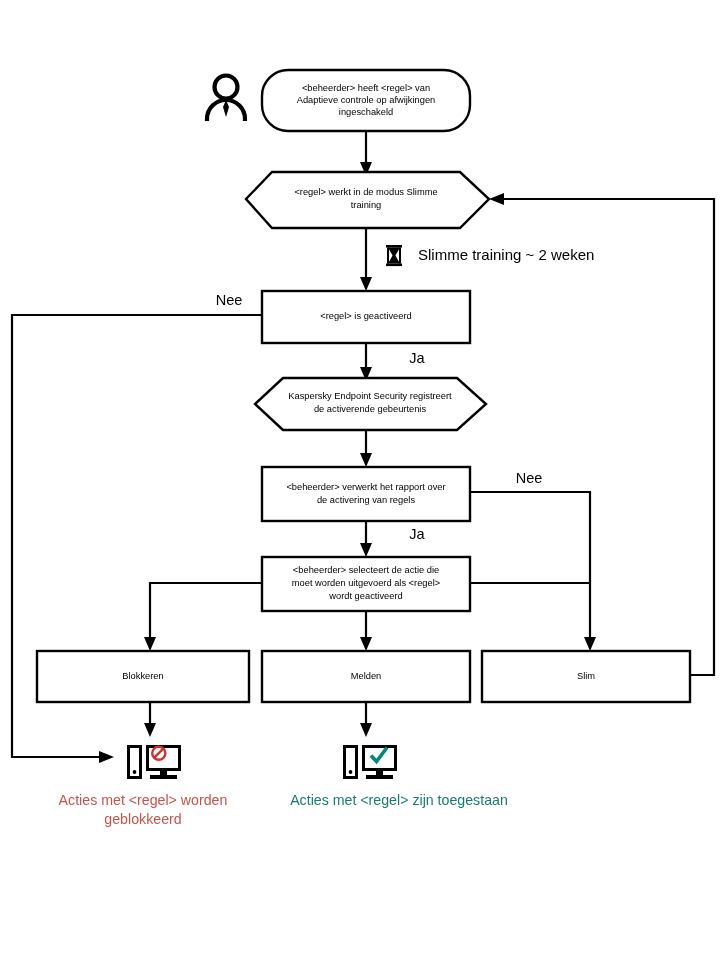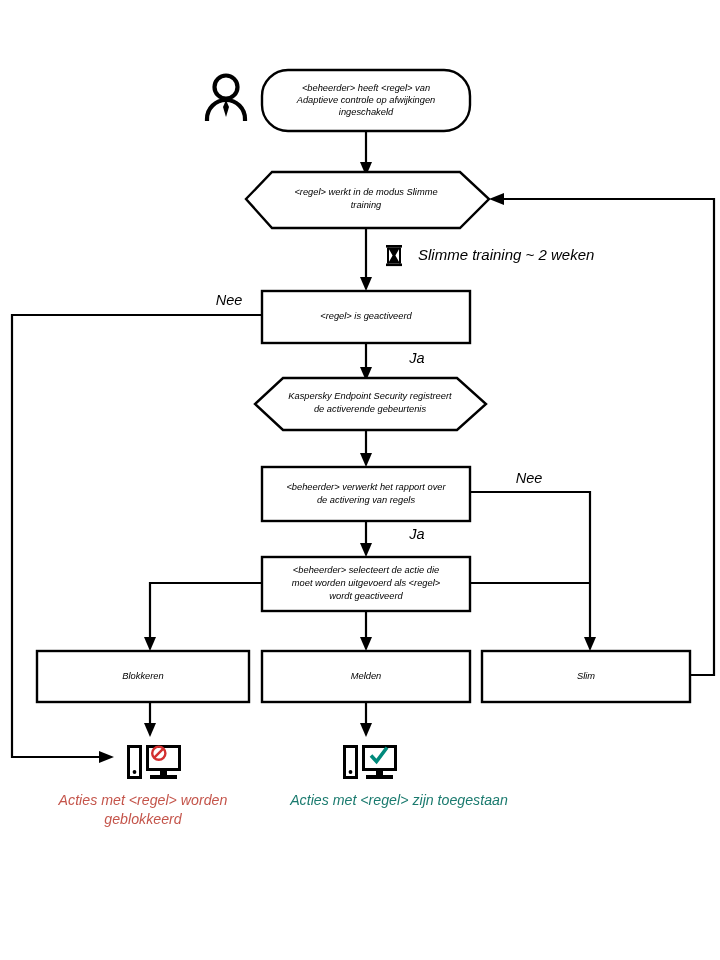--- a/index.html
+++ b/index.html
@@ -10,21 +10,20 @@
   body {
     width: 720px;
     height: 960px;
     font-family: "Liberation Sans", sans-serif;
     overflow: hidden;
   }
   #diagram-root {
     position: relative;
     width: 720px;
     height: 836px;
-    font-style: italic;
   }
   svg.flow {
     display: block;
     width: 720px;
     height: 960px;
   }
   .shape-stroke {
     fill: #ffffff;
     stroke: #000000;
     stroke-width: 2.4;

